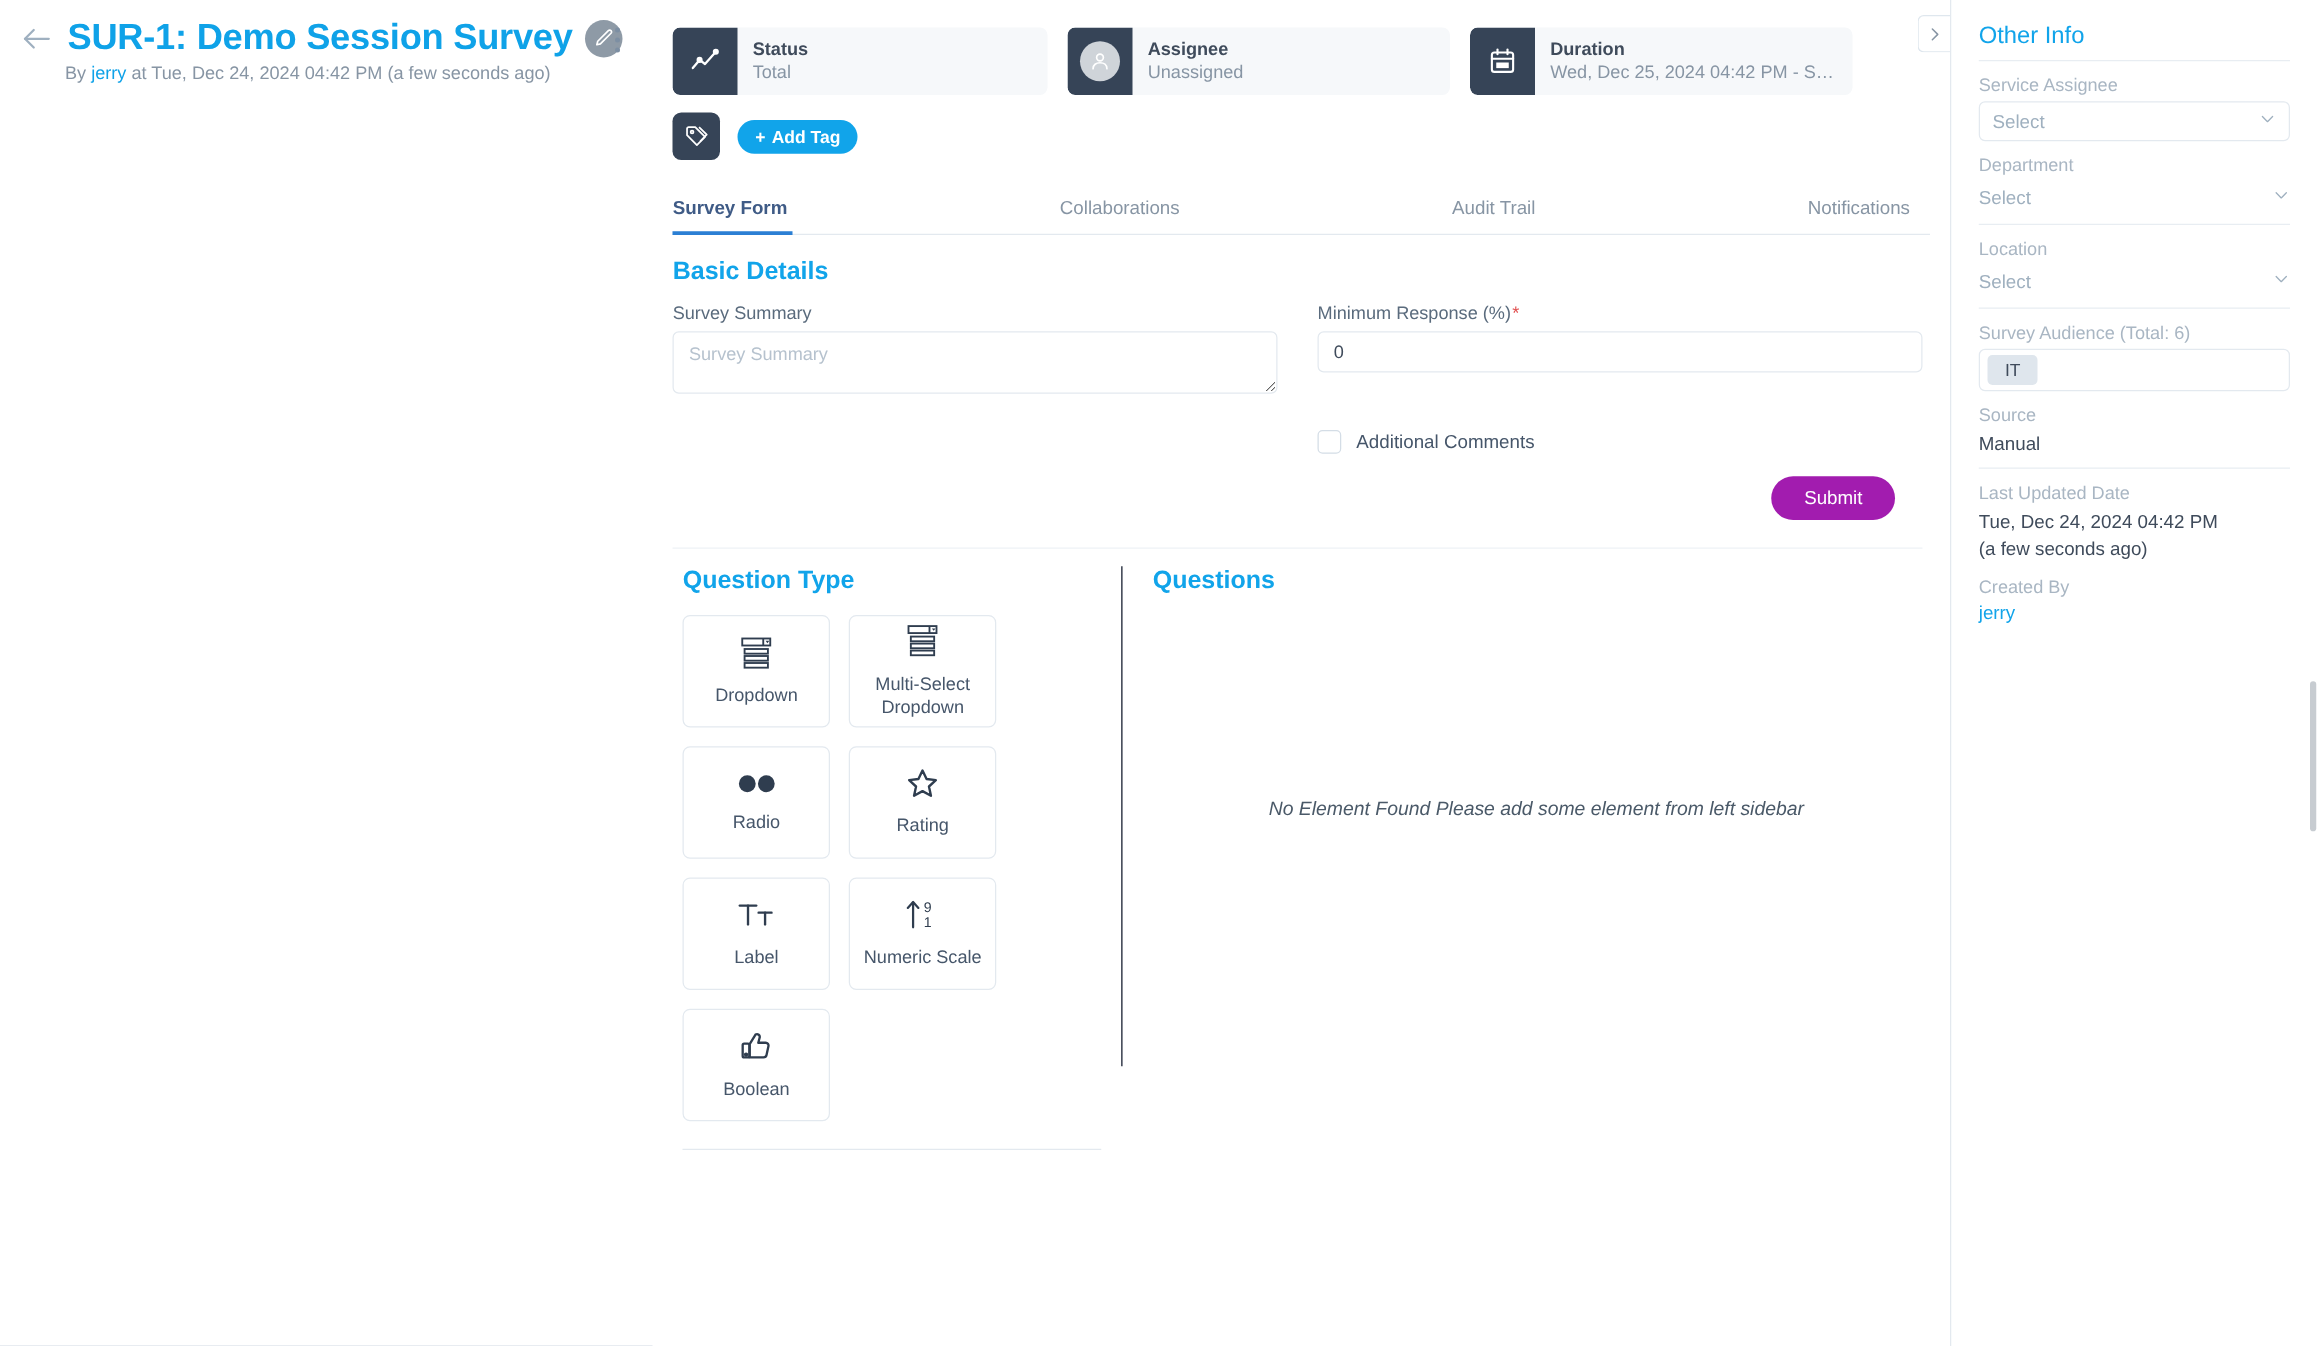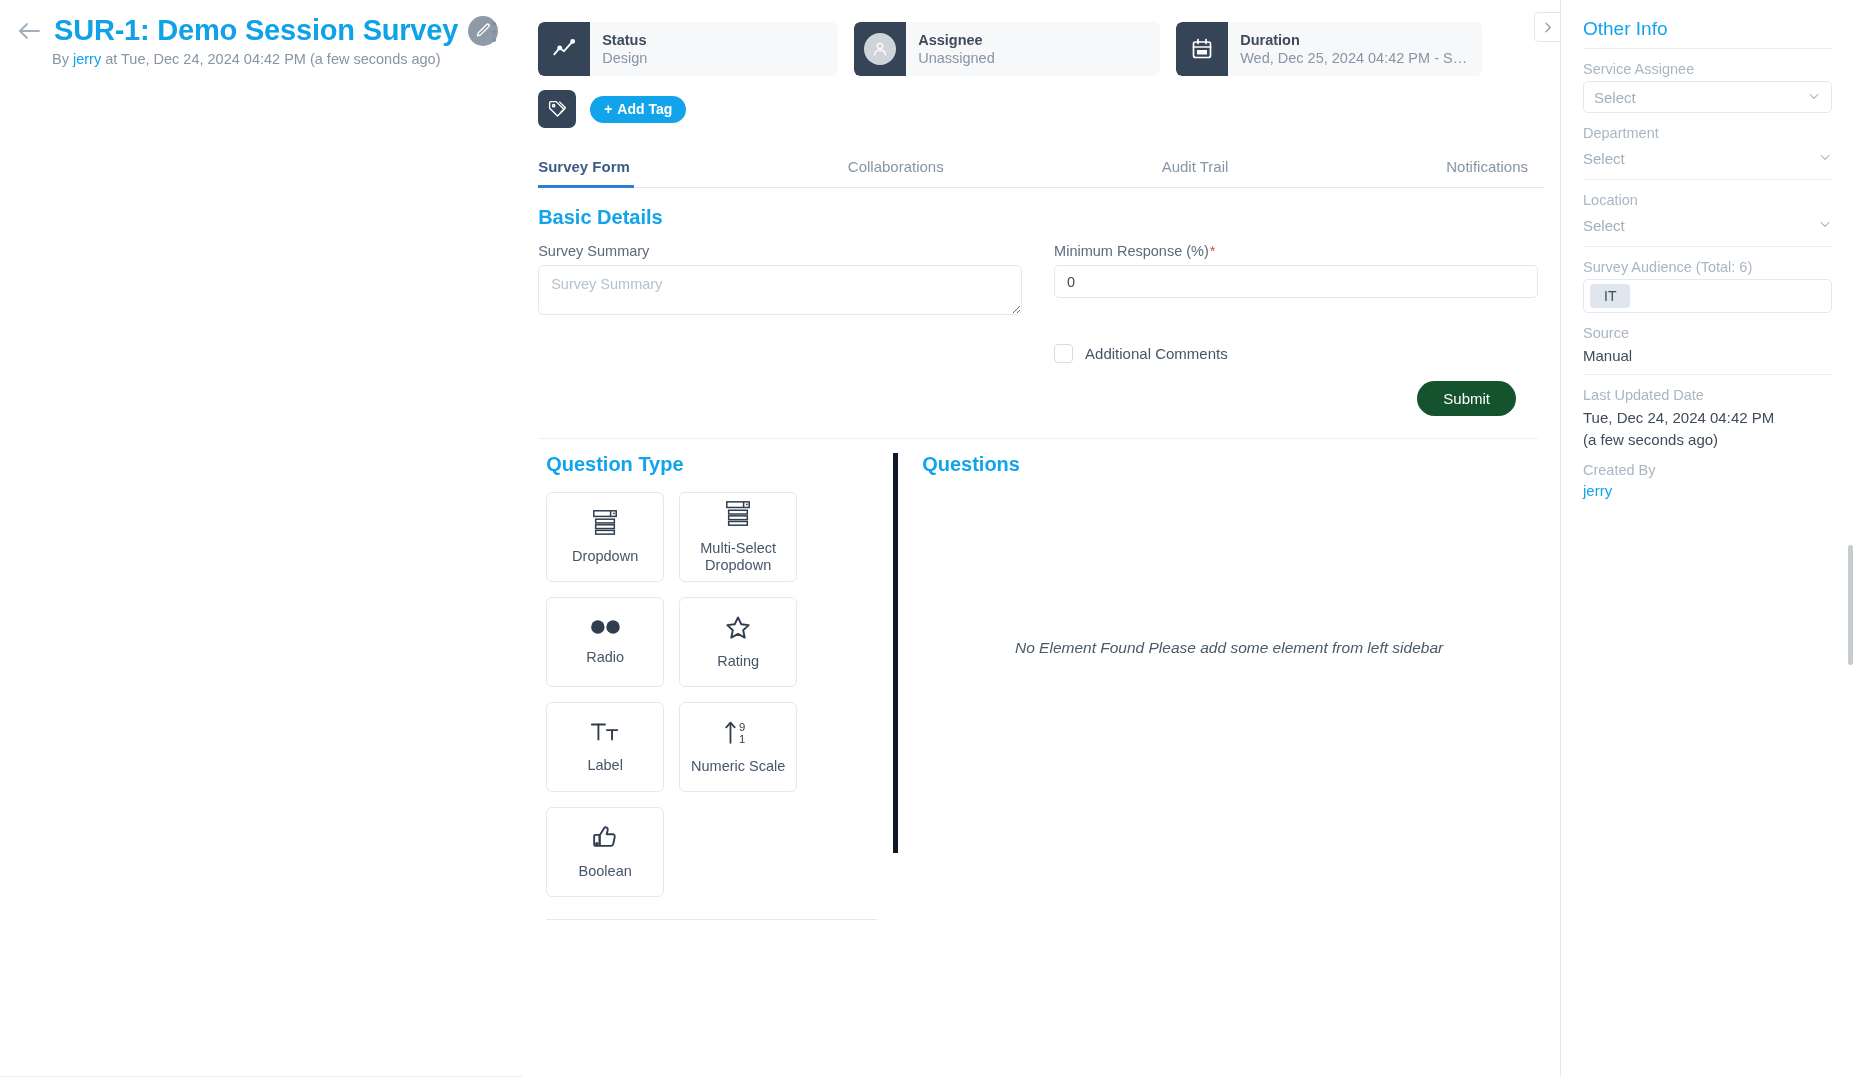--- a/index.html
+++ b/index.html
@@ -123,29 +123,29 @@
   textarea.inp {
     height: 50px; padding-top:8px; resize: vertical; line-height:1.4;
   }
   .checkrow { display:flex; align-items:center; gap:12px; margin-top: 46px; }
   .checkbox {
     width:19px; height:19px; border:1px solid #d4dde6; border-radius:4px; background:#fff; cursor:pointer; flex:none;
   }
   .checklabel { font-size:15px; color:#46566a; }
   .submit-row { display:flex; justify-content:flex-end; padding: 18px 22px 0 0; }
   .submit-btn {
-    background:#14532d; color:#fff; border:none; border-radius:18px;
+    background:#a21caf; color:#fff; border:none; border-radius:18px;
     height:35px; padding: 0 26px; font-size:15px; cursor:pointer;
     font-family:"Liberation Sans", sans-serif;
   }
   .hr-light { border:none; border-top:1px solid #eef2f6; margin: 22px 22px 0 16px; }
 
   
   .builder { display:flex; margin-top: 14px; height: 400px; }
-  .qtype-pane { width: 376px; flex:none; padding: 0 16px 0 24px; border-right:5px solid #0f172a; }
+  .qtype-pane { width: 376px; flex:none; padding: 0 16px 0 24px; border-right:1px solid #0f172a; }
   .qtype-title, .questions-title { font-size:20px; color:#11a4ea; font-weight:700; margin: 0 0 16px 0; }
   .qtype-grid { display:flex; flex-wrap:wrap; gap:15px; }
   .qcard {
     width: 118px; height: 90px; border:1px solid #e3e9ef; border-radius:6px;
     display:flex; flex-direction:column; align-items:center; justify-content:center;
     gap:8px; cursor:pointer; background:#fff; text-align:center; padding: 6px;
   }
   .qcard .qlabel { font-size:14.5px; color:#46566a; line-height:1.18; }
   .qcard svg, .qcard .glyph { color:#2f3d4f; }
   .qtype-hr { border:none; border-top:1px solid #e3e9ef; margin: 22px 0 0 0; }
@@ -229,21 +229,21 @@
         <div class="meta-card c1">
           <div class="meta-icon">
             <svg width="26" height="26" viewBox="0 0 24 24" fill="none" stroke="#ffffff" stroke-width="1.7" stroke-linecap="round" stroke-linejoin="round">
                 <polyline points="3,17 8,11 12,14 20,5"></polyline>
                 <circle cx="8" cy="11" r="1.4" fill="#fff"></circle>
                 <circle cx="20" cy="5" r="1.4" fill="#fff"></circle>
               </svg>
           </div>
           <div class="meta-text">
             <span class="meta-label">Status</span>
-            <span class="meta-value">Design</span>
+            <span class="meta-value">Total</span>
           </div>
         </div>
 
         <div class="meta-card c2">
           <div class="meta-icon avatar-box">
             <span class="avatar-circle">
               <svg width="18" height="18" viewBox="0 0 24 24" fill="none" stroke="#ffffff" stroke-width="1.8" stroke-linecap="round">
                   <circle cx="12" cy="8" r="3.6"></circle>
                   <path d="M4.6 20c0-4.2 3.3-6.4 7.4-6.4S19.4 15.8 19.4 20"></path>
                 </svg>

